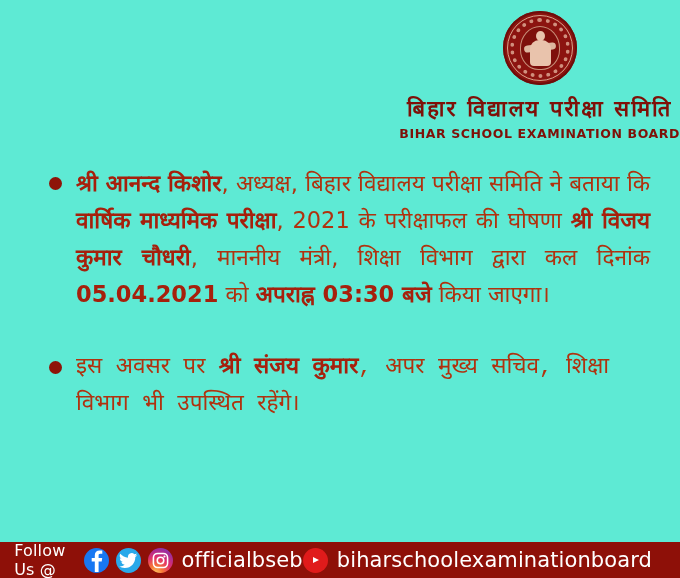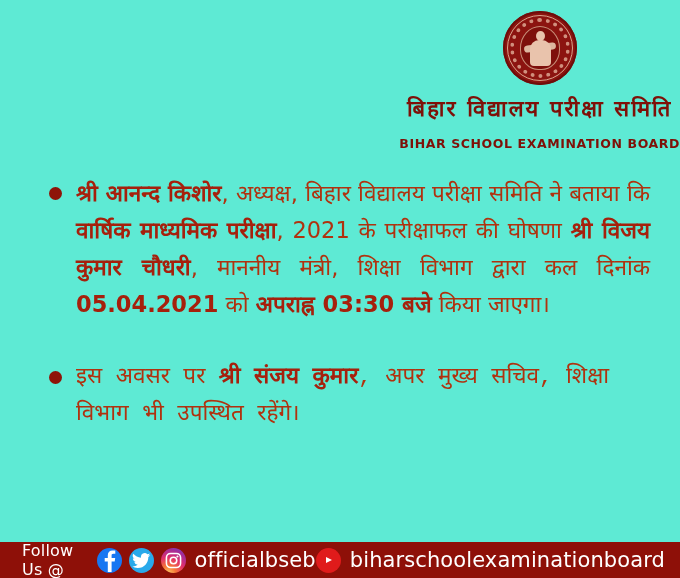--- a/index.html
+++ b/index.html
@@ -90,21 +90,21 @@
 
   .title-hi {
     margin-top: 12px;
     font-size: 22px;
     letter-spacing: 2px;
     color: #7E1008;
     font-weight: 600;
     line-height: 1.1;
   }
   .title-en {
-    margin-top: 15px;
+    margin-top: 5px;
     font-size: 12.5px;
     letter-spacing: .6px;
     color: #7E1008;
     font-weight: bold;
   }
 
   
   .body-wrap {
     flex: 1;
     padding: 24px 26px 0 26px;
@@ -182,21 +182,21 @@
   .handle {
     color: #FFFFFF;
     font-size: 21px;
     margin-left: 9px;
     letter-spacing: .1px;
   }
   .footer-right {
     margin-left: auto;
     display: flex;
     align-items: center;
-    padding-right: 15px;
+    padding-right: 28px;
   }
   .yt-badge {
     width: 25px;
     height: 25px;
     border-radius: 50%;
     background: #E01B1B;
     display: flex;
     align-items: center;
     justify-content: center;
     flex: 0 0 25px;

